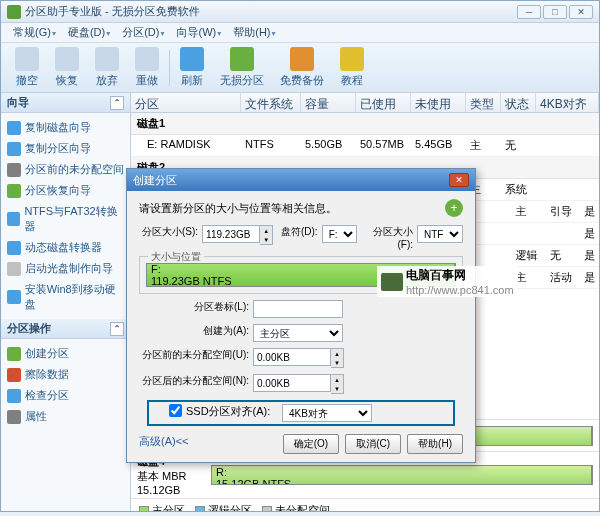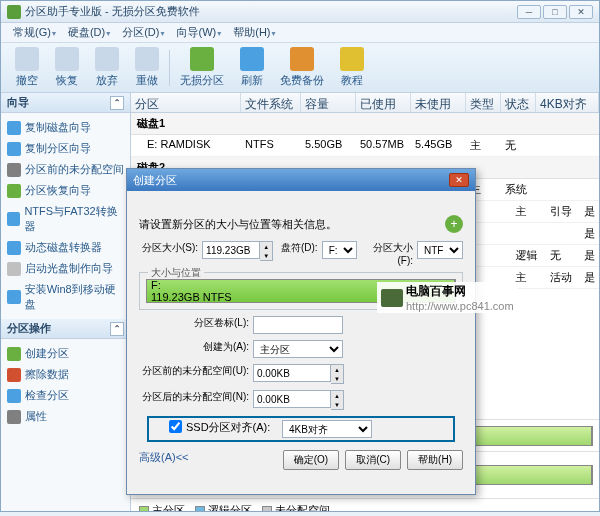--- a/index.html
+++ b/index.html
@@ -34,21 +34,21 @@
 .diskmap{padding:2px 6px;display:flex;align-items:center;gap:4px;border-top:1px solid #e0e0e0}
 .dmlabel{width:70px;font-size:10px}
 .dmbar{flex:1;height:20px;border:1px solid #888;display:flex}
 .dmseg{border-right:1px solid #888;display:flex;align-items:center;padding:0 4px;font-size:9px;overflow:hidden;white-space:nowrap}
 .legend{display:flex;gap:10px;padding:4px 8px;border-top:1px solid #e0e0e0;font-size:10px}
 .legitem{display:flex;align-items:center;gap:3px}
 .legbox{width:10px;height:10px;border:1px solid #888}
 .dialog{position:absolute;left:126px;top:168px;width:350px;background:#f0f0f0;border:1px solid #6a8ab0;box-shadow:3px 3px 8px rgba(0,0,0,.3)}
 .dlgtitle{height:22px;background:linear-gradient(#6fa8e0,#3a78c0);color:#fff;display:flex;align-items:center;padding:0 6px;justify-content:space-between}
 .dlgclose{width:20px;height:14px;background:#d05030;border:1px solid #a03010;border-radius:2px;color:#fff;display:flex;align-items:center;justify-content:center;font-size:9px}
-.dlgbody{padding:24px 12px}
+.dlgbody{padding:8px 12px}
 .dlginfo{display:flex;justify-content:space-between;align-items:center;margin-bottom:8px}
 .dlgplus{width:18px;height:18px;background:#6ab040;border-radius:50%;color:#fff;display:flex;align-items:center;justify-content:center;font-size:12px}
 .dlgrow{display:flex;align-items:flex-start;gap:4px;margin-bottom:6px}
 .dlglabel{width:70px;text-align:right;font-size:10px}
 .dlginput{border:1px solid #a0b0c0;background:#fff;height:18px;padding:0 3px;font-size:10px}
 .dlgspin{display:flex}
 .dlgspin .spinbtns{display:flex;flex-direction:column;border:1px solid #a0b0c0;border-left:none}
 .dlgspin .sb{height:9px;width:12px;background:#e8e8e8;font-size:6px;display:flex;align-items:center;justify-content:center}
 .dlgselect{border:1px solid #a0b0c0;background:#fff;height:18px;font-size:10px;padding:0 2px}
 .fieldset{border:1px solid #c0c8d0;padding:6px;margin:6px 0;position:relative}
@@ -96,26 +96,26 @@
     <div class="tbtn">
         <div class="tico" style="background:#c8d8e8"></div>
         <span>放弃</span>
       </div>
     <div class="tbtn">
         <div class="tico" style="background:#c8d8e8"></div>
         <span>重做</span>
       </div>
     <div class="tsep"></div>
     <div class="tbtn">
+        <div class="tico" style="background:#4aa0e0"></div>
+        <span>刷新</span>
+      </div>
+    <div class="tbtn">
         <div class="tico" style="background:#6ab040"></div>
         <span>无损分区</span>
-      </div>
-    <div class="tbtn">
-        <div class="tico" style="background:#4aa0e0"></div>
-        <span>刷新</span>
       </div>
     <div class="tbtn">
         <div class="tico" style="background:#e09030"></div>
         <span>免费备份</span>
       </div>
     <div class="tbtn">
         <div class="tico" style="background:#e0c030"></div>
         <span>教程</span>
       </div>
   </div>

